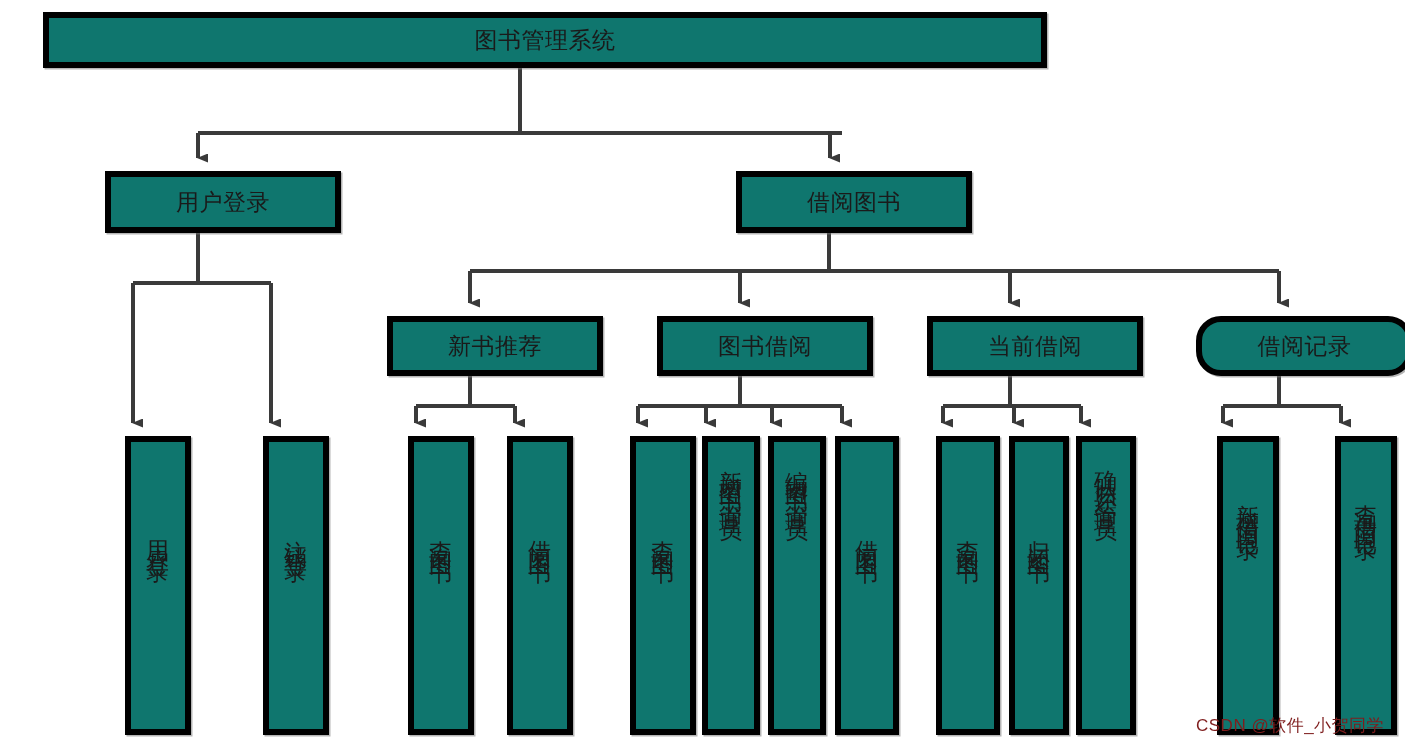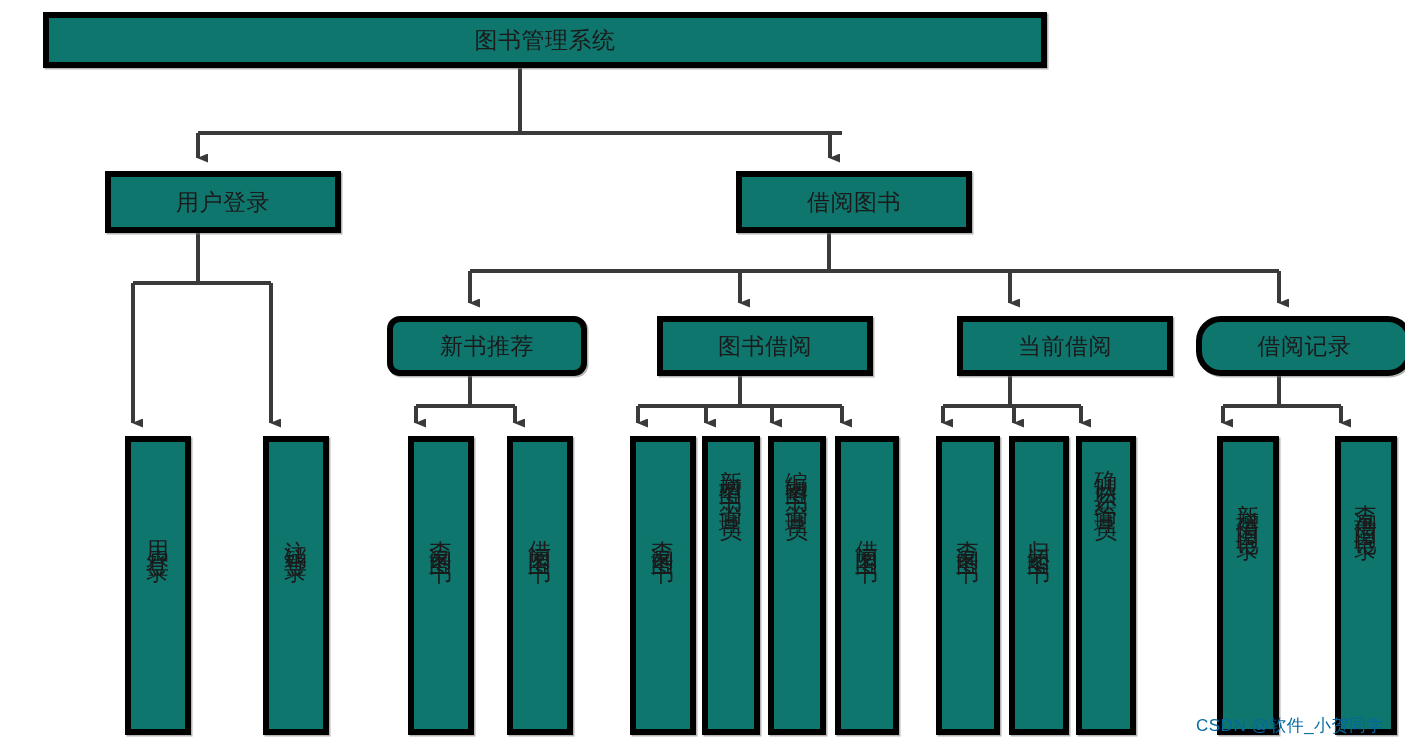--- a/index.html
+++ b/index.html
@@ -54,21 +54,21 @@
     writing-mode: vertical-rl;
     text-orientation: upright;
     letter-spacing: 7px;
     line-height: 1.05;
     white-space: nowrap;
     height: auto;
   }
   .watermark {
     position: absolute;
     font-size: 17px;
-    color: #0369a1;
+    color: #7f1d1d;
     white-space: nowrap;
     letter-spacing: 0.5px;
     user-select: none;
   }
 </style>
 </head>
 <body>
 
 <div id="canvas">
 
@@ -126,27 +126,27 @@
     <span class="node-label-h">图书管理系统</span>
   </div>
 
   <div class="node-box" style="left:80px; top:171px; width:236px; height:62px;">
     <span class="node-label-h">用户登录</span>
   </div>
   <div class="node-box" style="left:711px; top:171px; width:236px; height:62px;">
     <span class="node-label-h">借阅图书</span>
   </div>
 
-  <div class="node-box" style="left:362px; top:316px; width:200px; height:60px;border-radius:13px;">
+  <div class="node-box" style="left:362px; top:316px; width:216px; height:60px;">
     <span class="node-label-h">新书推荐</span>
   </div>
   <div class="node-box" style="left:632px; top:316px; width:216px; height:60px;align-items:center;">
     <span class="node-label-h">图书借阅</span>
   </div>
-  <div class="node-box" style="left:932px; top:316px; width:216px; height:60px;">
+  <div class="node-box" style="left:902px; top:316px; width:216px; height:60px;">
     <span class="node-label-h">当前借阅</span>
   </div>
   <div class="node-box" style="left:1171px; top:316px; width:217px; height:60px;border-radius:25px;">
     <span class="node-label-h">借阅记录</span>
   </div>
 
   <div class="node-box vertical" style="left:100px; top:436px; width:66px; height:299px; padding-top:80px;">
     <span class="node-label-v">用户登录</span>
   </div>
   <div class="node-box vertical" style="left:238px; top:436px; width:66px; height:299px; padding-top:80px;">

